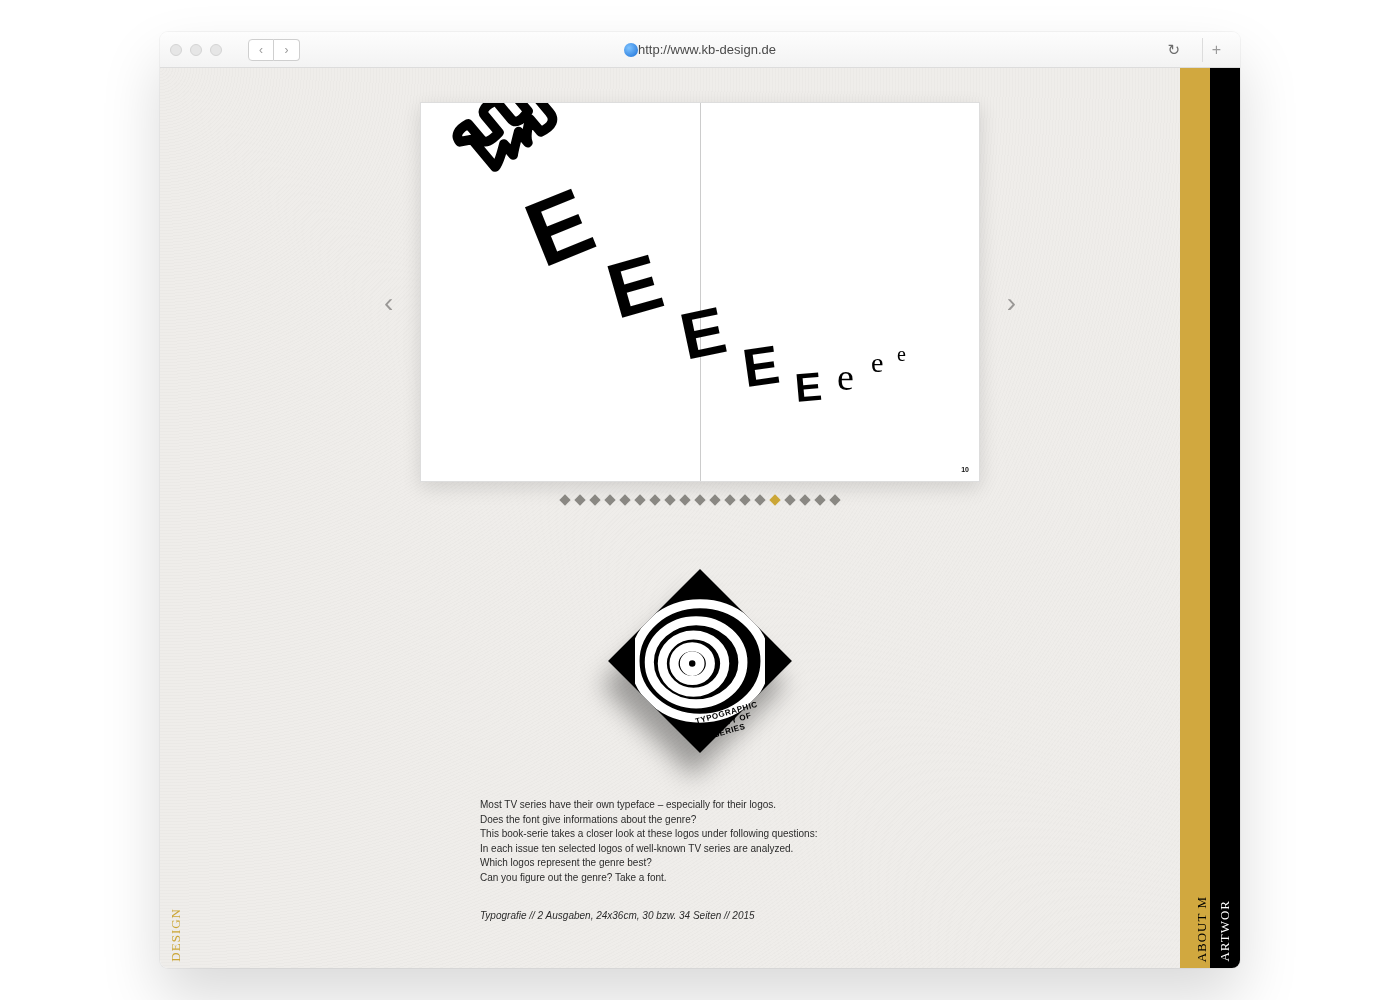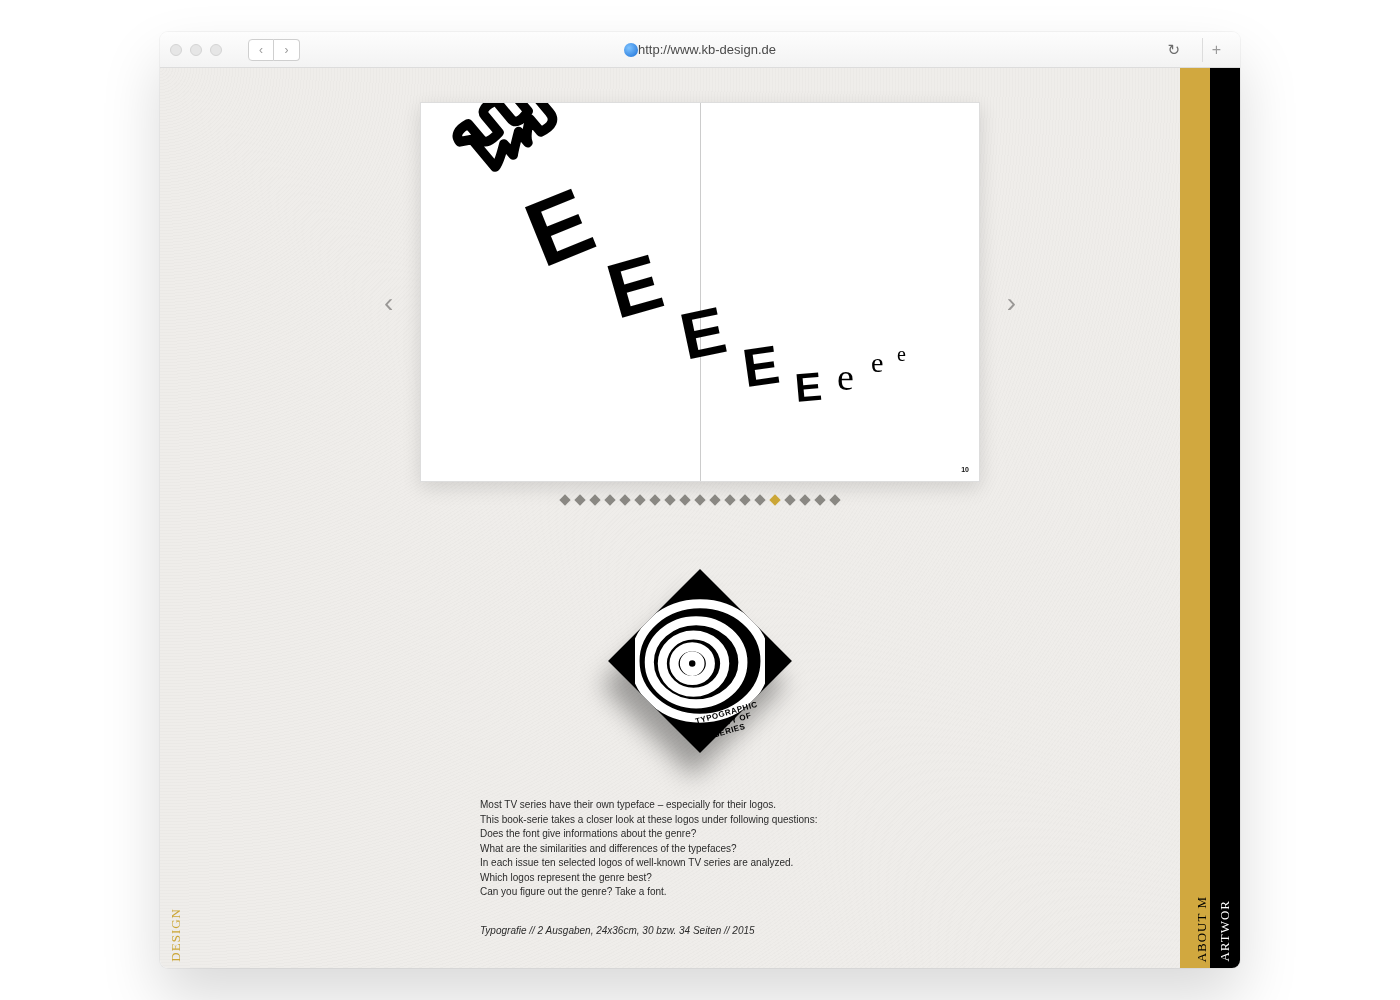--- a/index.html
+++ b/index.html
@@ -241,23 +241,22 @@
         </div>
       </div>
       <div class="dlabel">
         <div>TYPOGRAPHIC</div>
         <div>IDENTITY OF</div>
         <div>TV-SERIES</div>
       </div>
 
       <div class="desc">
         <div>Most TV series have their own typeface – especially for their logos.</div>
+        <div>Does the font give informations about the genre?</div>
         <div>This book-serie takes a closer look at these logos under following questions:</div>
-        <div>Does the font give informations about the genre?</div>
-        <div>What are the similarities and differences of the typefaces?</div>
         <div>In each issue ten selected logos of well-known TV series are analyzed.</div>
         <div>Which logos represent the genre best?</div>
         <div>Can you figure out the genre? Take a font.</div>
         <div class="meta">
           <div>Typografie // 2 Ausgaben, 24x36cm, 30 bzw. 34 Seiten // 2015</div>
         </div>
       </div>
 
     </div>
   </div>

